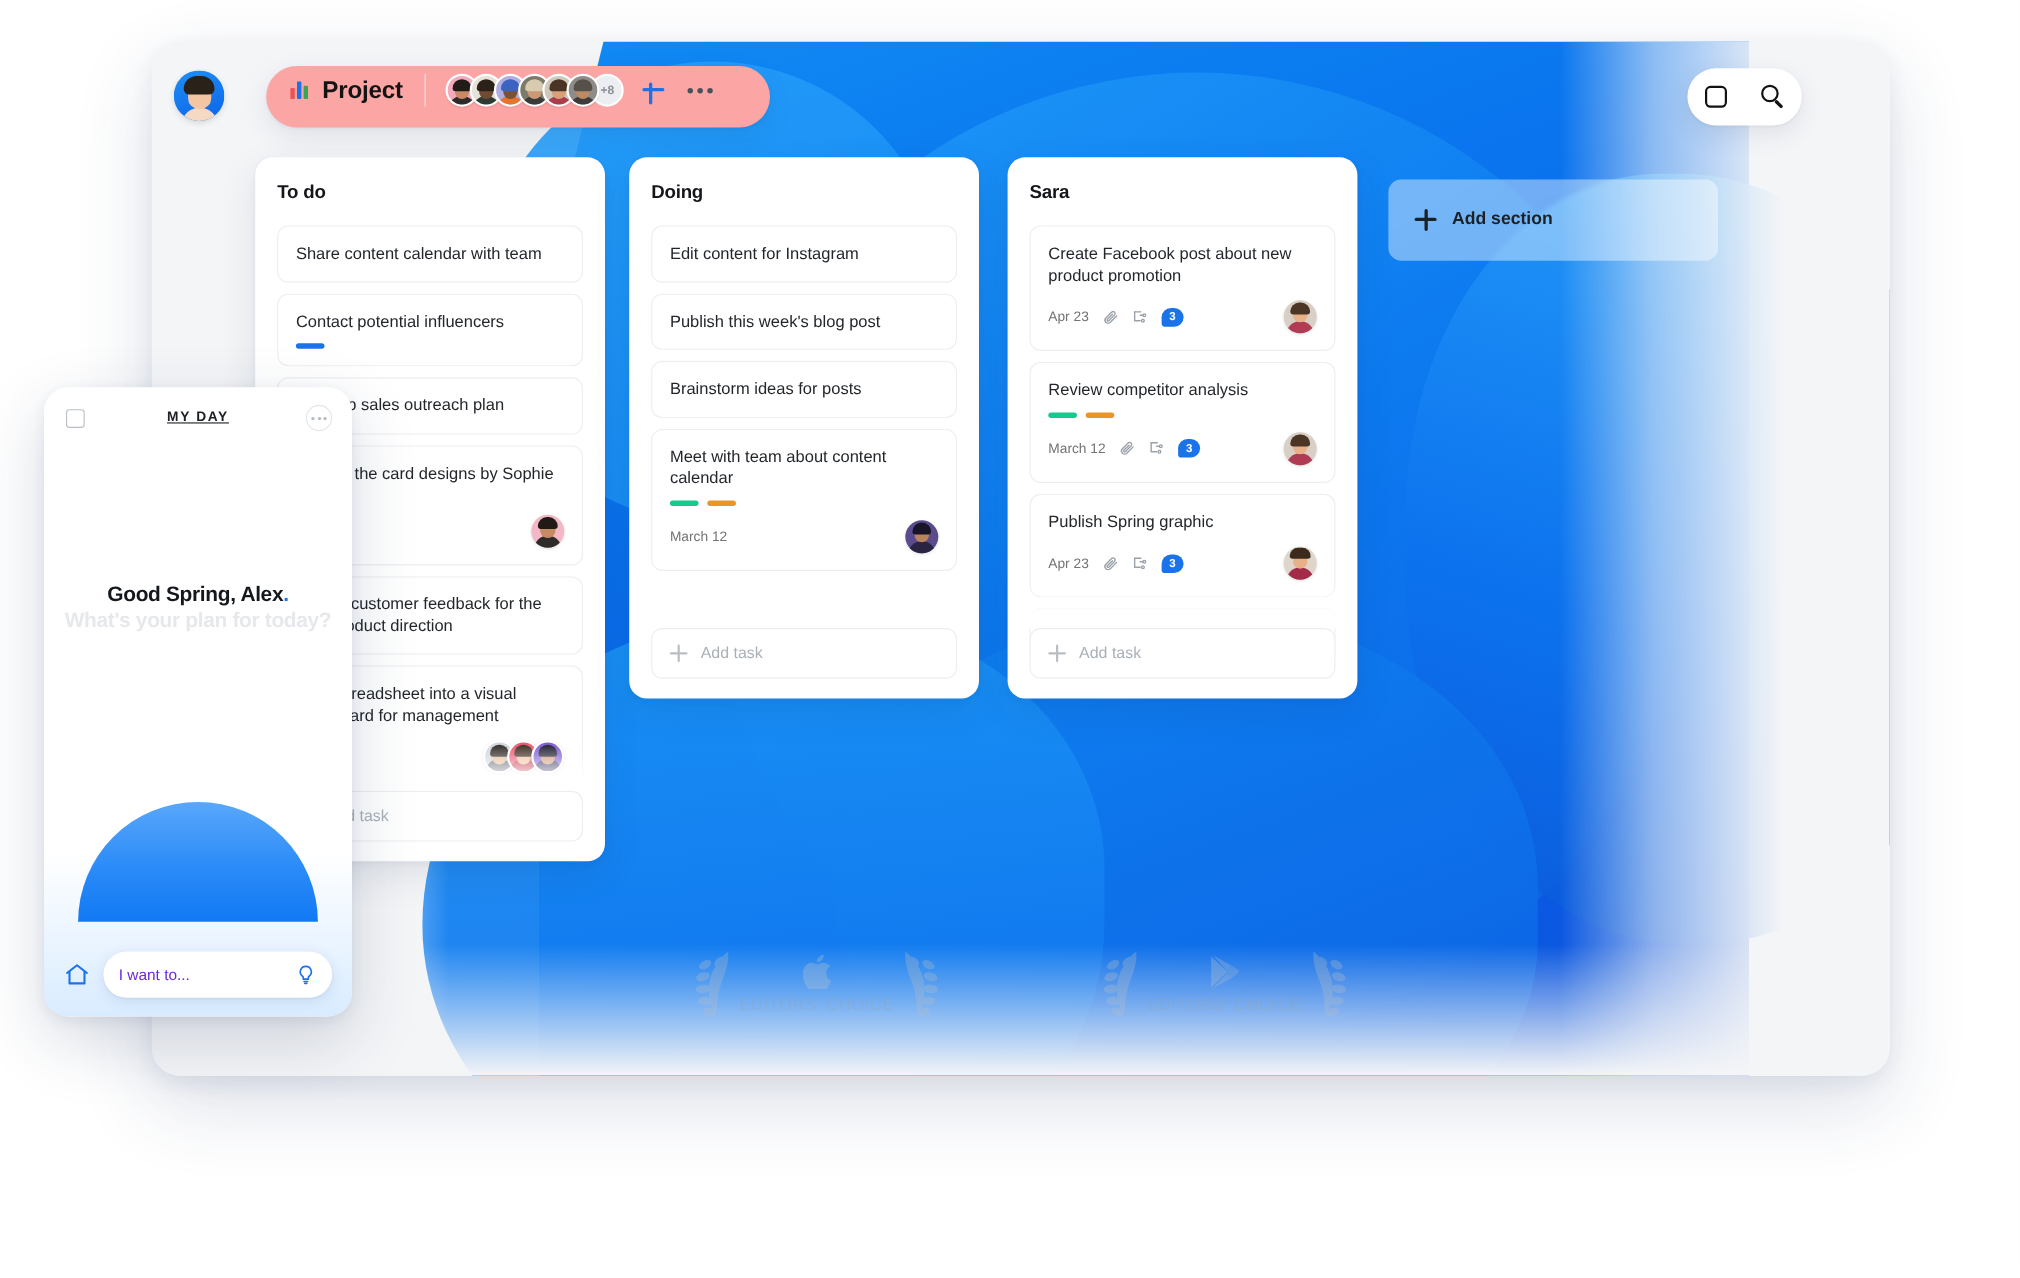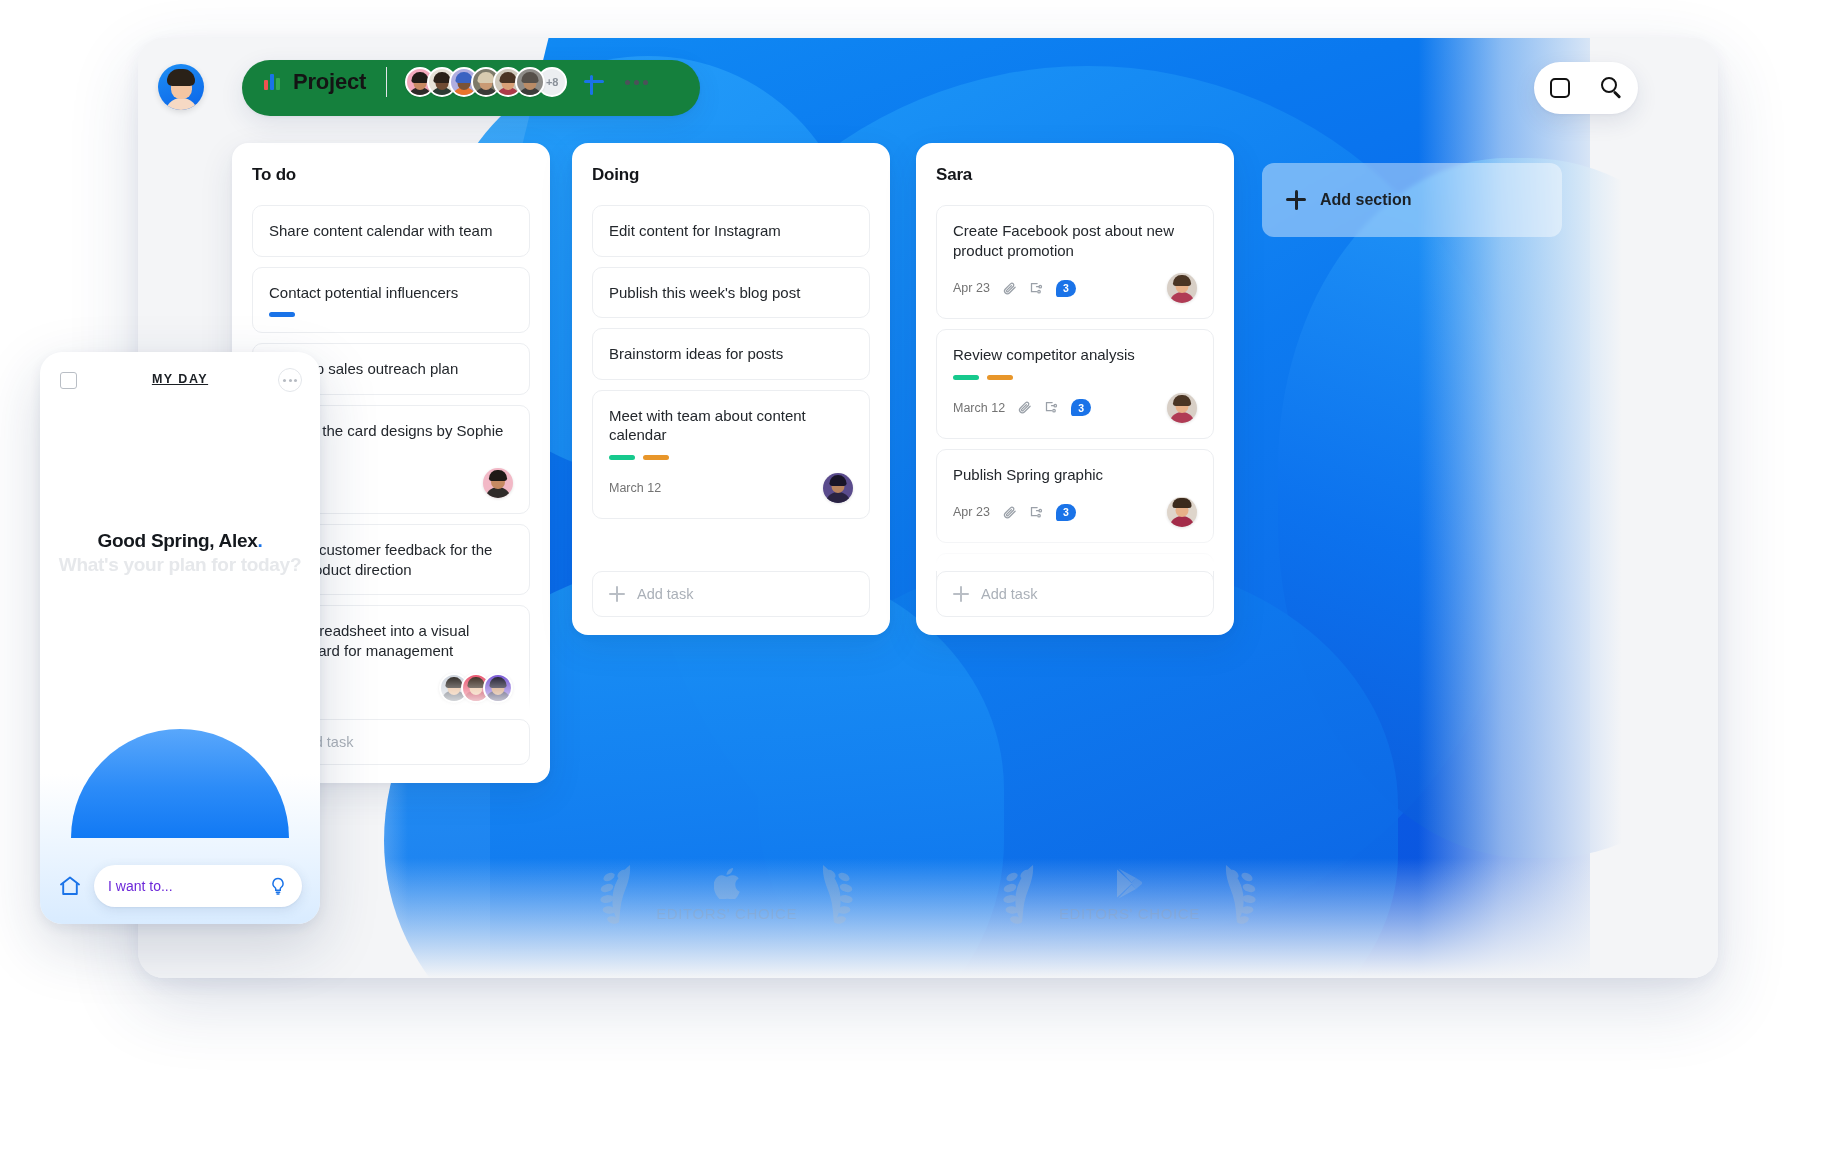--- a/index.html
+++ b/index.html
@@ -96,21 +96,21 @@
     background:#f3c5a2; border-radius: 11px 11px 10px 10px;
   }
   .user-avatar .body {
     position:absolute; left:7px; bottom:-8px; width:33px; height:20px;
     background:#f6d9c4; border-radius: 16px 16px 0 0;
   }
 
   .project-pill {
     position:absolute; left: 104px; top: 22px;
     height: 56px; min-width: 458px;
-    background:#15803d; border-radius: 30px;
+    background:#fca5a5; border-radius: 30px;
     display:flex; align-items:center; padding: 0 20px 12px 22px;
     box-shadow: 0 8px 24px rgba(30,50,95,.10), 0 1px 3px rgba(30,50,95,.06);
   }
   .chart-icon { width: 18px; height:16px; display:flex; align-items:flex-end; gap:2px; margin-right:11px; }
   .chart-icon i { width:4px; border-radius:1px; display:block; }
   .chart-icon i:nth-child(1){height:10px;background:#ef5350;}
   .chart-icon i:nth-child(2){height:16px;background:#1a73e8;}
   .chart-icon i:nth-child(3){height:12px;background:#34a853;}
   .project-name { font-size:22px; font-weight:700; color:#141414; letter-spacing:-.2px; }
   .pill-div { width:1px; height:30px; background:#e2e5ea; margin: 0 18px 0 20px; }
@@ -262,21 +262,21 @@
     justify-content:space-between;
   }
   .md-input .ph { font-size:14px;color:#6d28d9; }
   .bulb-icon { width:20px;height:20px; }
 
   
   .awards {
     position:absolute; left: 0; right:0; bottom: 44px; height: 80px;
     display:flex; align-items:center; justify-content:center; gap: 150px; z-index:5;
   }
-  .award { display:flex; align-items:center; gap: 16px; opacity:.30; }
+  .award { display:flex; align-items:center; gap: 0; opacity:.30; }
   .laurel { width: 40px; height: 66px; }
   .award-mid { display:flex; flex-direction:column; align-items:center; gap: 4px; }
   .award-logo { height: 34px; display:flex; align-items:center; justify-content:center; }
   .award-text { font-size: 15px; letter-spacing: .6px; color:#9aa0a8; white-space:nowrap; }
 </style>
 </head>
 <body>
 
 <div id="stage">
 

